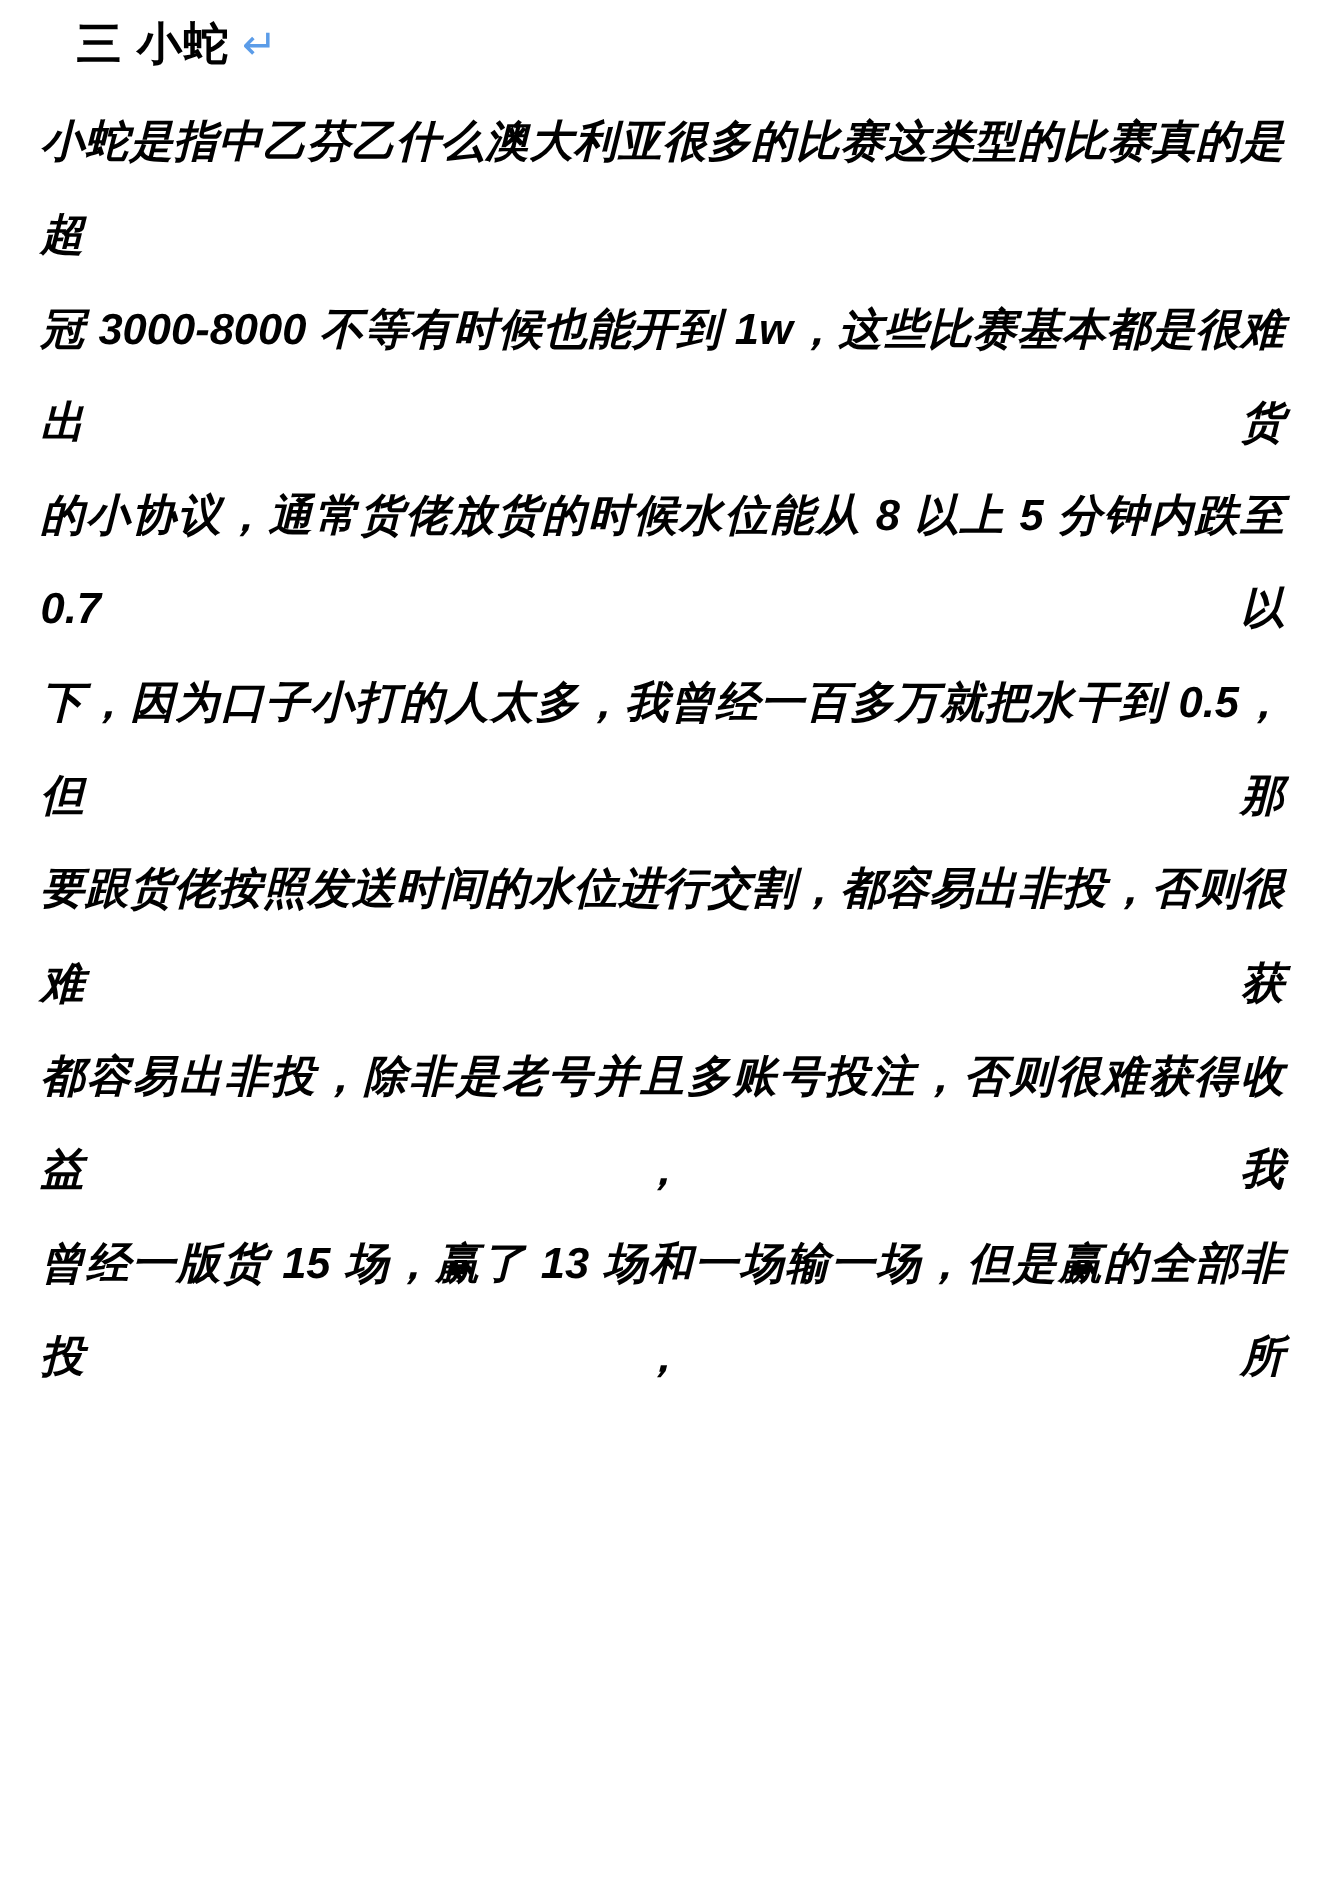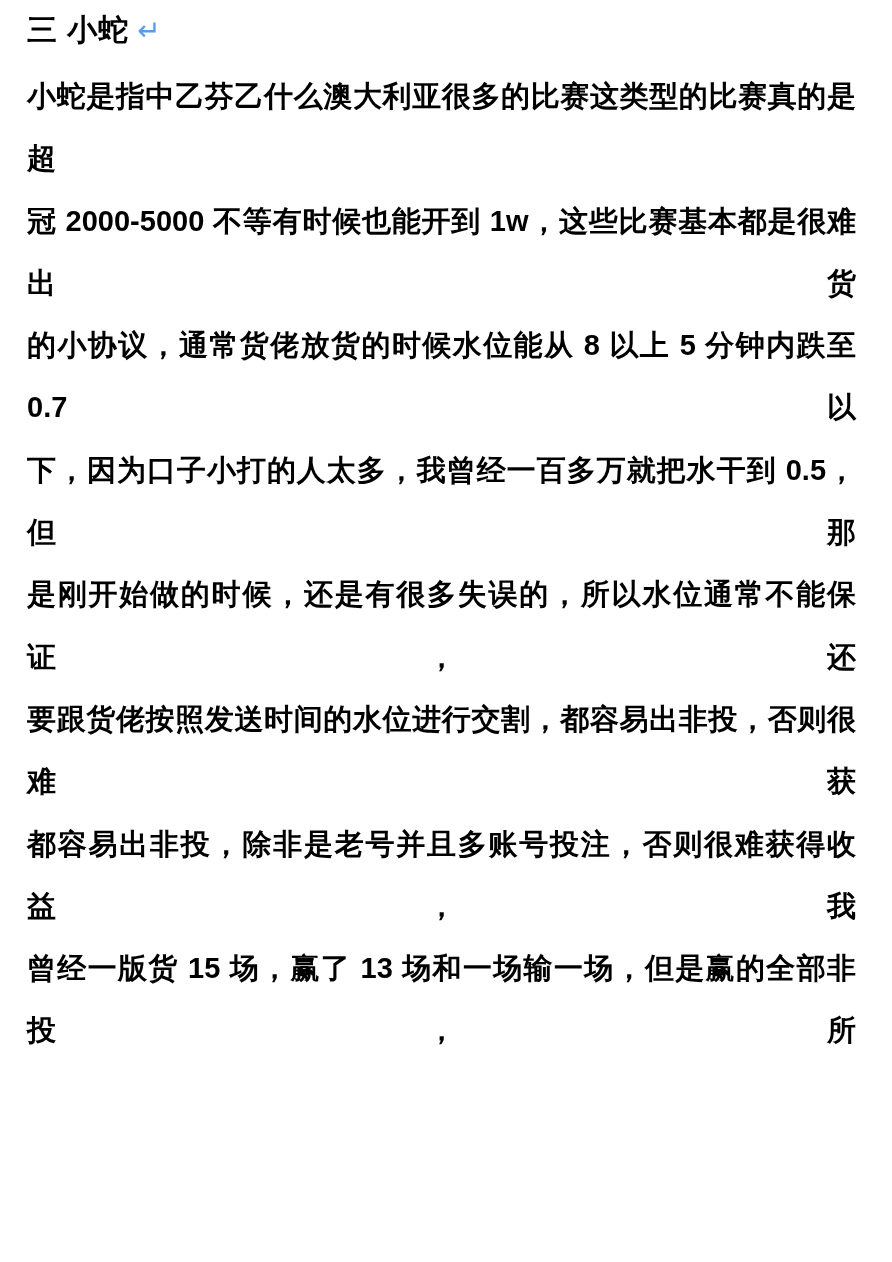--- a/index.html
+++ b/index.html
@@ -16,52 +16,53 @@
     padding: 12px 36px 0 27px;
     font-family: "Liberation Sans", "DejaVu Sans", sans-serif;
     font-weight: bold;
     color: #000000;
     overflow: hidden;
   }
   .heading {
     font-size: 30px;
     line-height: 36px;
     white-space: nowrap;
+    margin-left: 24px;
   }
   .heading .heading-text {
     letter-spacing: 1px;
   }
   .para {
     margin-top: 16px;
     font-size: 29px;
     line-height: 62.3px;
   }
   .line {
     text-align: justify;
     text-align-last: justify;
     text-justify: inter-character;
     width: 100%;
+    font-style: italic;
   }
   .pmark {
     color: #5b9ce8;
     font-weight: normal;
     margin-left: 8px;
     font-size: 28px;
   }
 </style>
 </head>
 <body>
 
 <div class="page">
   <div class="heading">
     <span class="heading-text">三 小蛇</span><span class="pmark">↵</span>
   </div>
   <div class="para">
       <div class="line"><span>小蛇是指中乙芬乙什么澳大利亚很多的比赛这类型的比赛真的是超</span></div>
-      <div class="line"><span>冠 2000-5000 不等有时候也能开到 1w，这些比赛基本都是很难出货</span></div>
+      <div class="line"><span>冠 3000-8000 不等有时候也能开到 1w，这些比赛基本都是很难出货</span></div>
       <div class="line"><span>的小协议，通常货佬放货的时候水位能从 8 以上 5 分钟内跌至 0.7 以</span></div>
       <div class="line"><span>下，因为口子小打的人太多，我曾经一百多万就把水干到 0.5，但那</span></div>
-      <div class="line"><span>是刚开始做的时候，还是有很多失误的，所以水位通常不能保证，还</span></div>
       <div class="line"><span>要跟货佬按照发送时间的水位进行交割，都容易出非投，否则很难获</span></div>
       <div class="line"><span>都容易出非投，除非是老号并且多账号投注，否则很难获得收益，我</span></div>
       <div class="line"><span>曾经一版货 15 场，赢了 13 场和一场输一场，但是赢的全部非投，所</span></div>
     </div>
 </div>
 
 </body></html>

